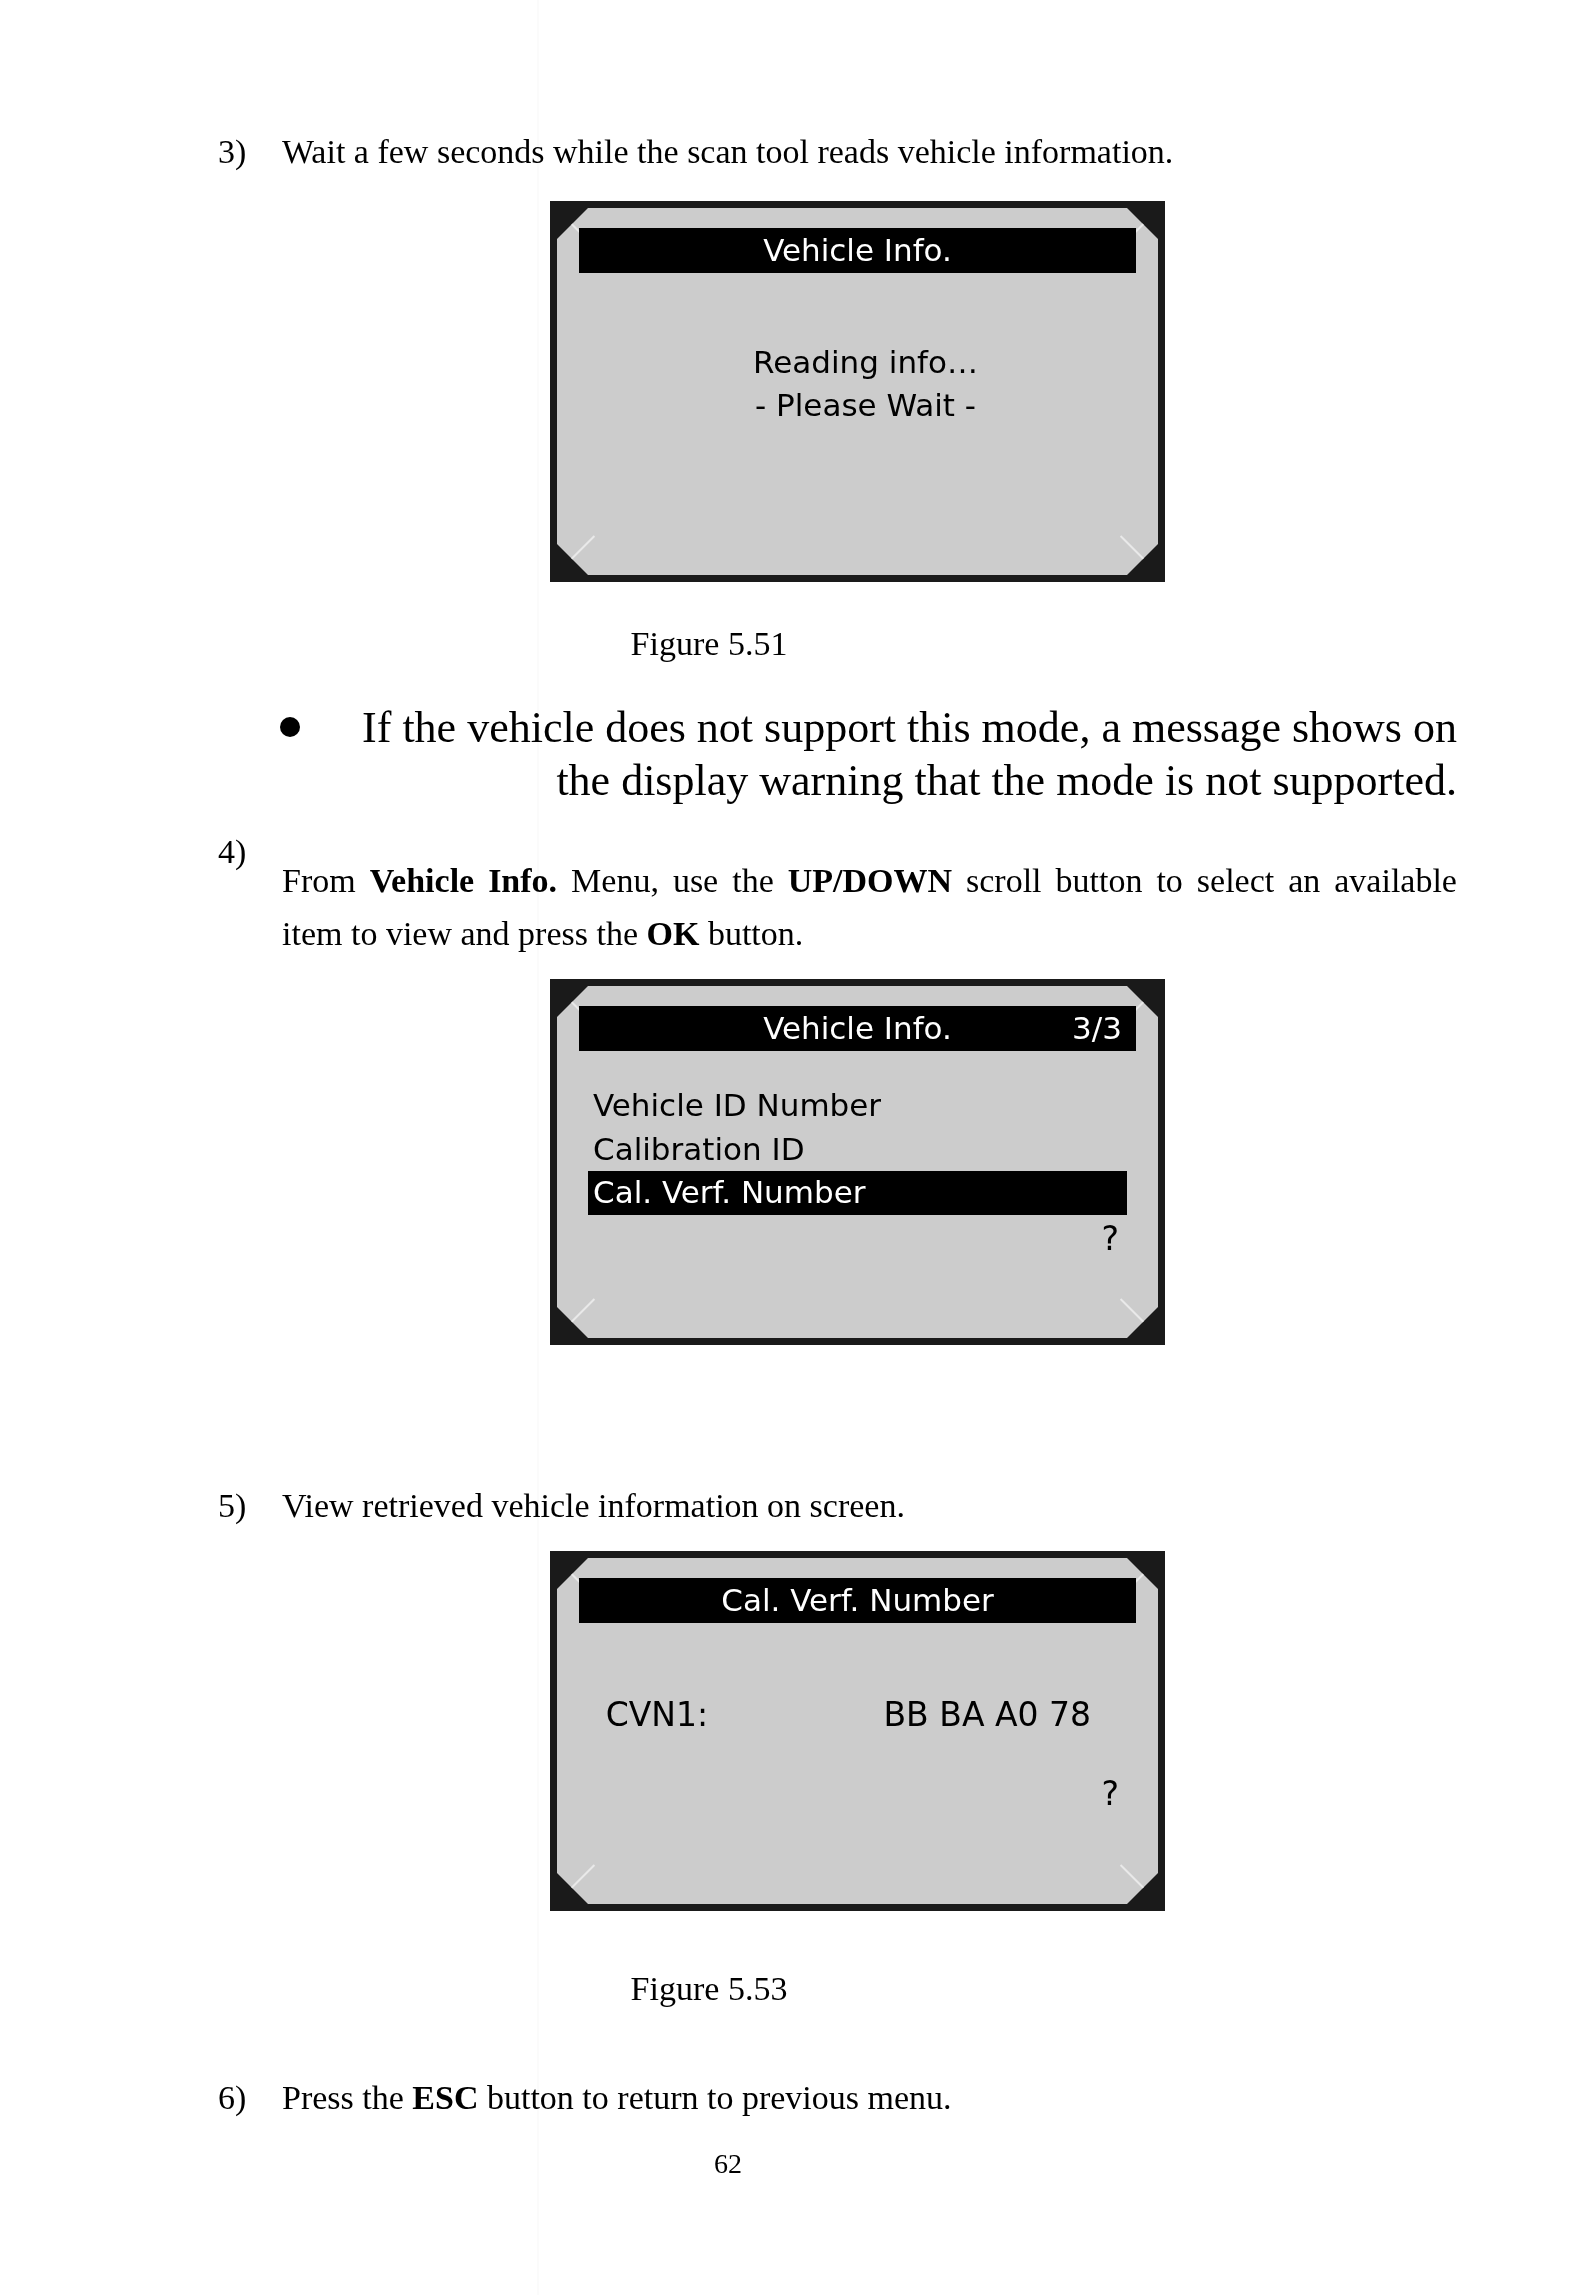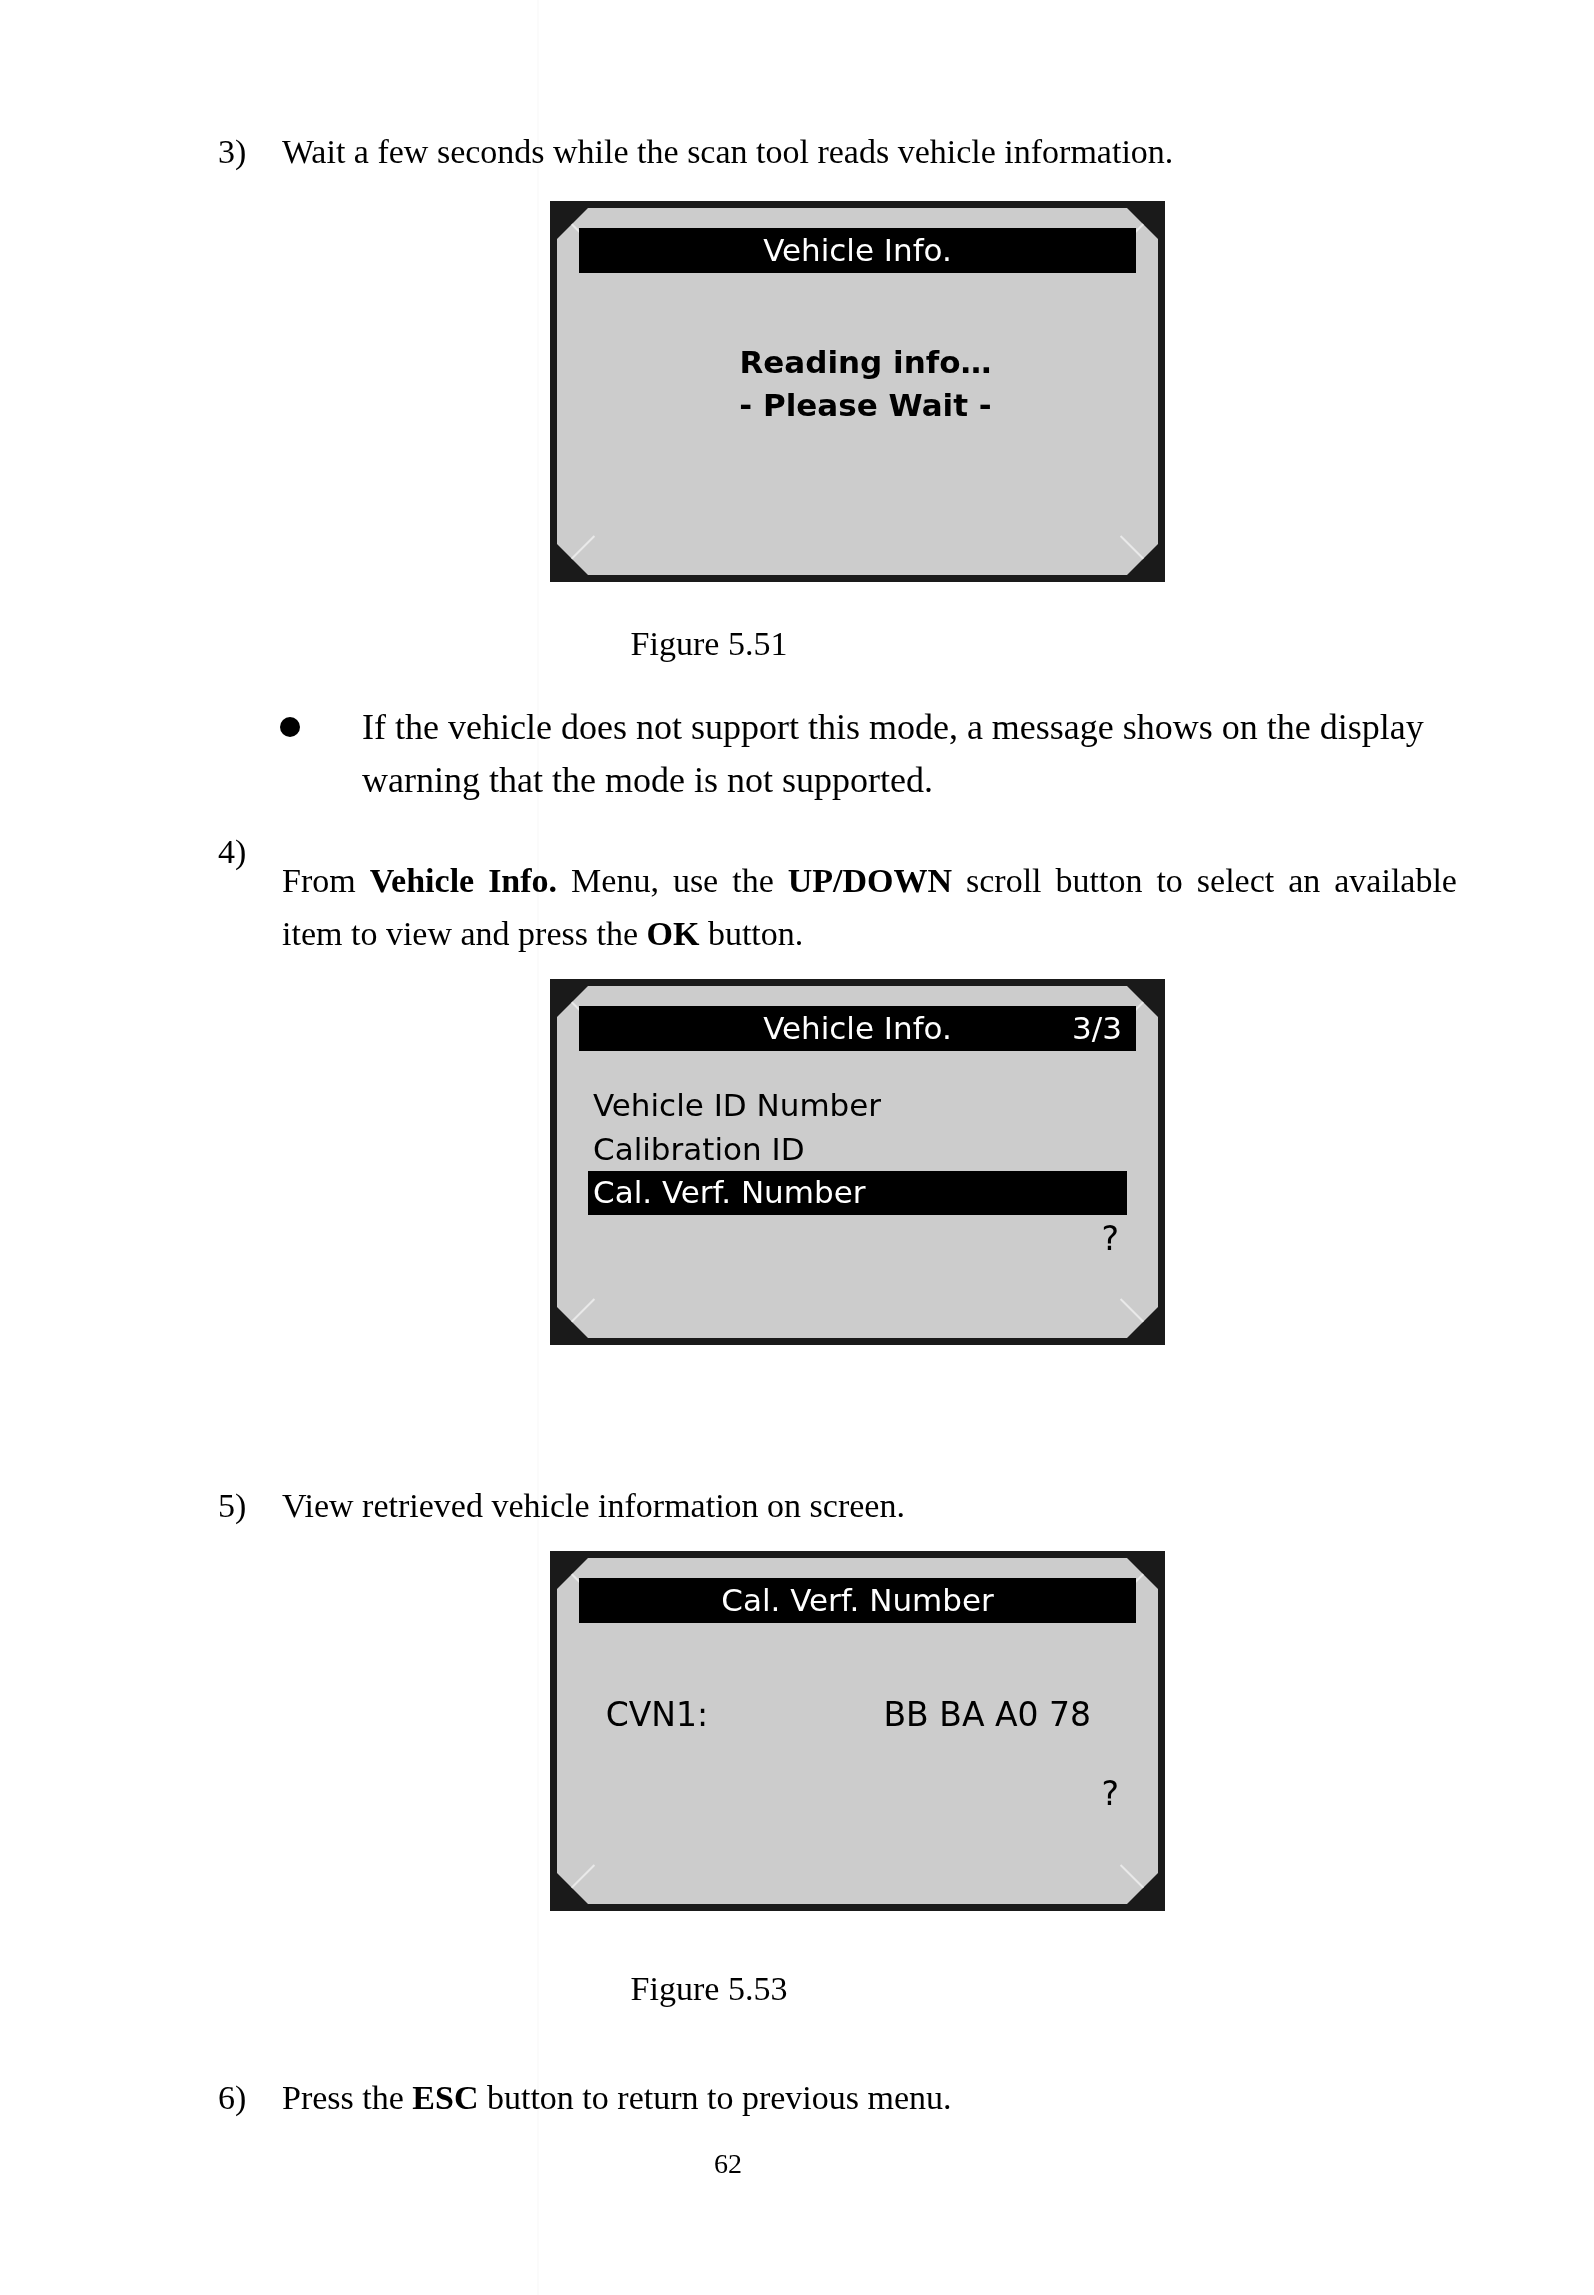--- a/index.html
+++ b/index.html
@@ -53,24 +53,25 @@
     text-align: left;
   }
   .step > .body { display: block; }
   .step.justify > .body { text-align: justify; text-justify: inter-word; margin-top: 29px; }
 
   
   .bullet {
     position: absolute;
     left: 280px;
     width: 1177px;
-    font-size: 36px;
+    font-size: 44px;
     line-height: 53px;
     padding-left: 82px;
     box-sizing: border-box;
+    text-align: right;
   }
   .bullet > .dot {
     position: absolute;
     left: 0;
     top: 15.6px;
     width: 20px;
     height: 20px;
     background: #000;
     border-radius: 50%;
   }
@@ -168,21 +169,20 @@
     font-size: 31px;
     color: #000;
   }
 
   .centered-msg {
     position: absolute;
     left: 16px; right: 0;
     text-align: center;
     line-height: 42px;
     font-size: 31px;
-    font-weight: bold;
   }
 
   .menu {
     position: absolute;
     left: 9.3px;
     right: 9.3px;
     top: 33px;
   }
   .menu-item {
     font-size: 31px;

